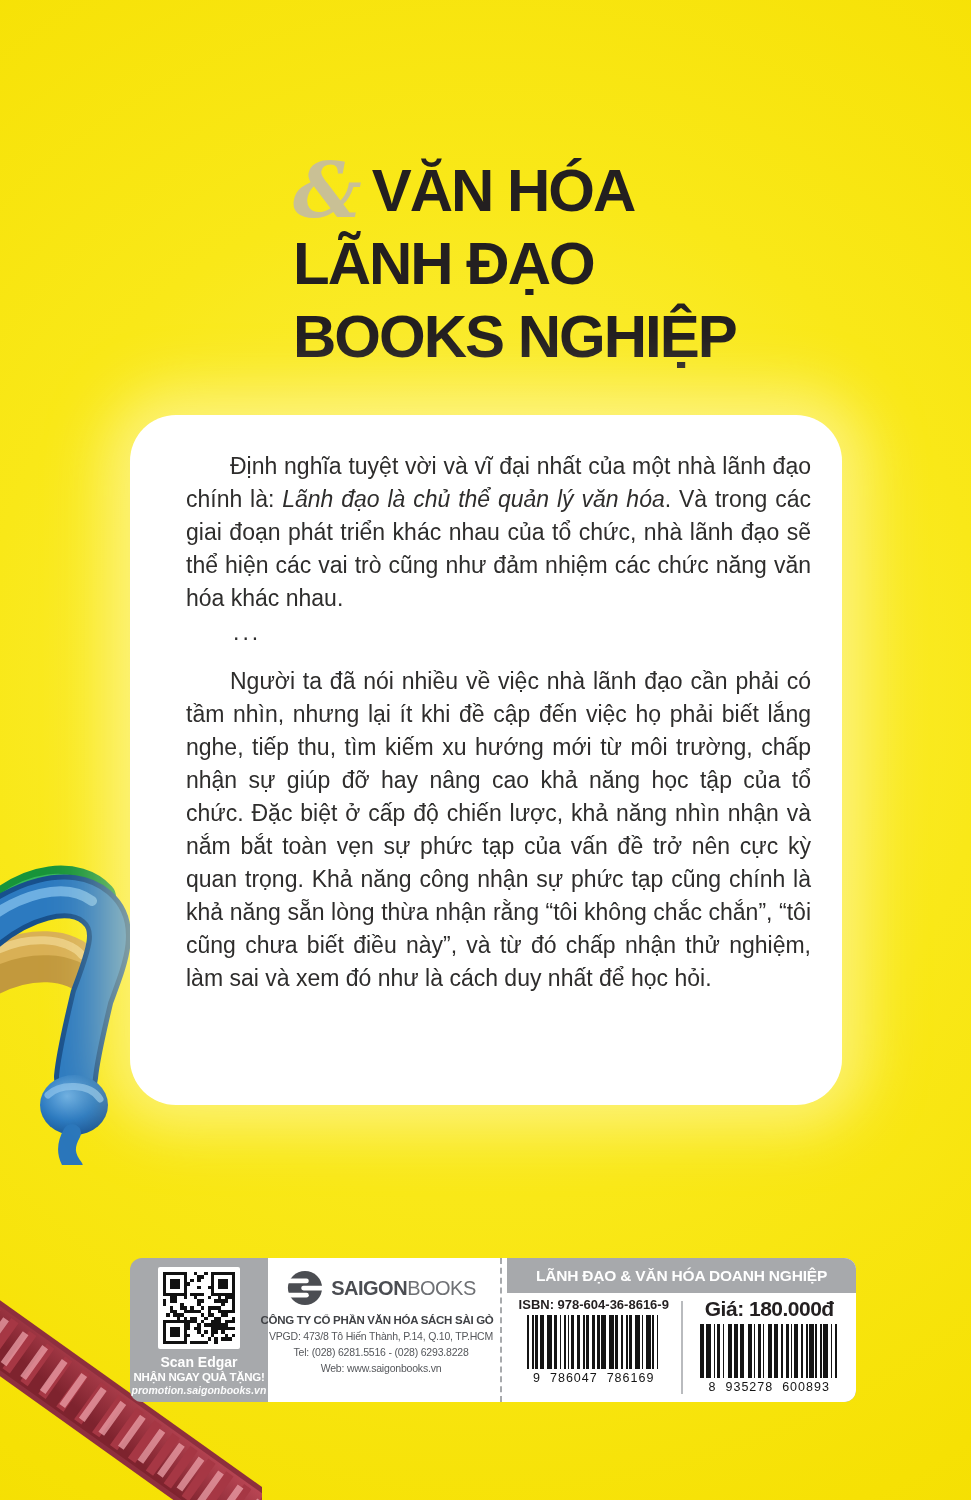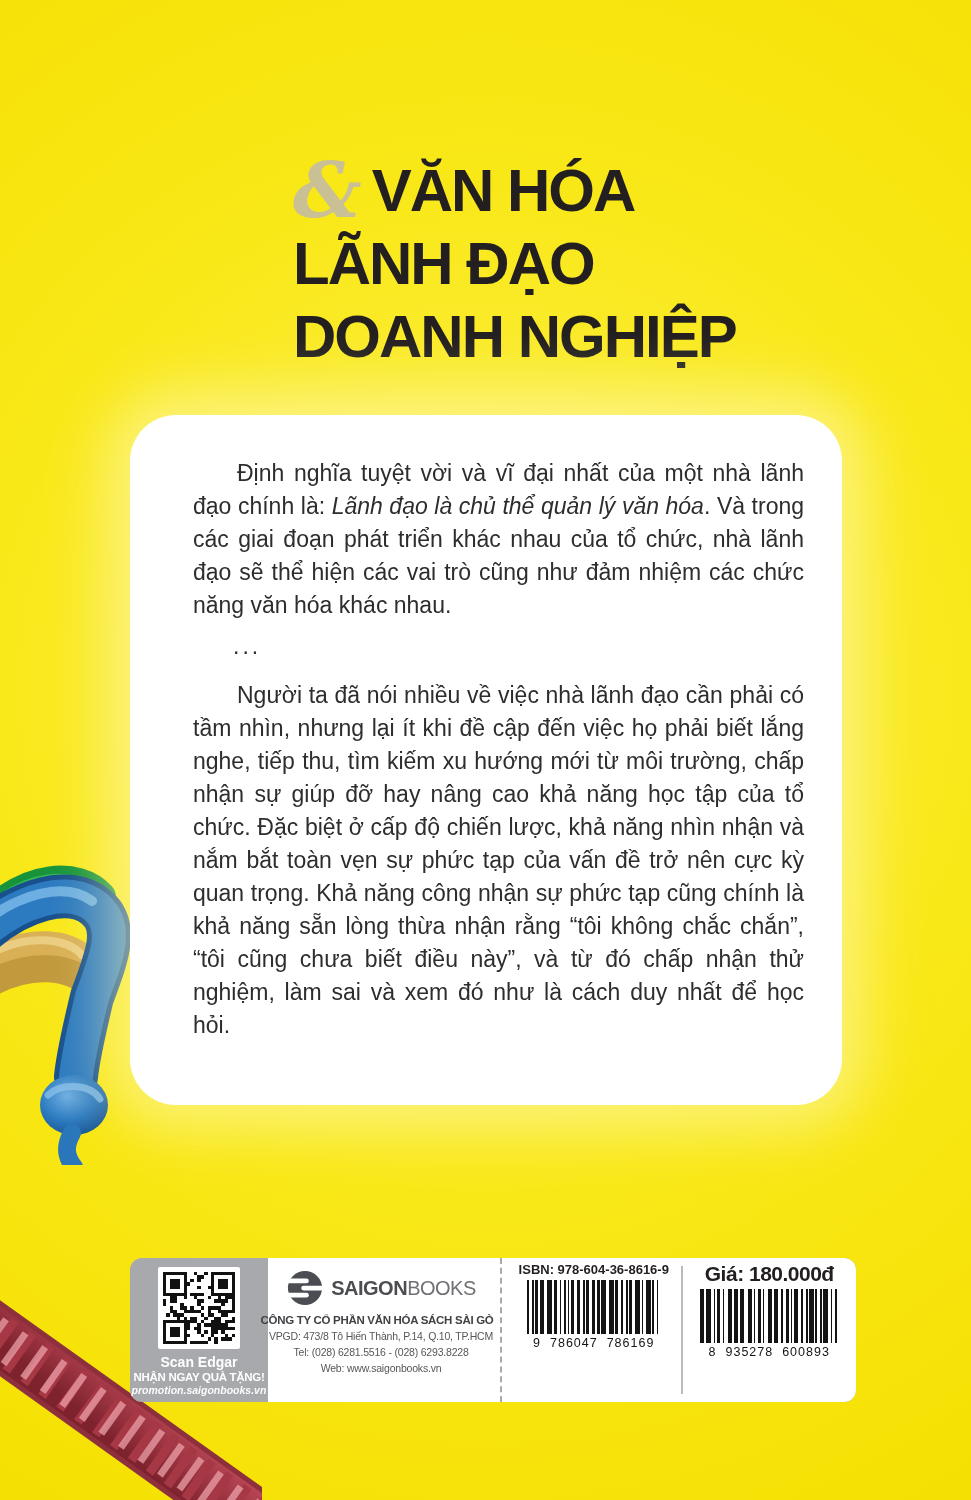--- a/index.html
+++ b/index.html
@@ -16,21 +16,21 @@
     font-size:76px; color:#c9c095; letter-spacing:0; position:relative; top:6px; margin-right:10px;
   }
   
   .quote-box{
     position:absolute; left:130px; top:415px; width:712px; height:690px;
     background:#ffffff; border-radius:46px;
     box-shadow:0 0 55px 25px rgba(255,250,190,0.55);
     padding:34px 30px 0 55px; box-sizing:border-box;
     color:#2e2d2c; font-size:23px; line-height:33px; text-align:justify;
   }
-  .para{margin:8px; text-indent:44px;}
+  .para{margin:1px; text-indent:44px;}
   .para em{font-style:italic;}
   .ellipsis-line{margin:0; text-indent:48px; letter-spacing:3px;}
   .para2{margin-top:16px;}
   .attribution{margin:14px 0 0 0; text-align:right; font-weight:700; font-size:24px; color:#d42128; text-indent:0;}
   
   .knot-art{position:absolute; left:0; top:855px; width:140px; height:310px; pointer-events:none;}
   .pink-rope{position:absolute; left:-8px; top:1288px; width:270px; height:220px; pointer-events:none;}
   
   .info-bar{
     position:absolute; left:130px; top:1258px; width:726px; height:144px;
@@ -106,21 +106,21 @@
     </defs>
     <path d="M-12,36 L260,230" stroke="#8e2f3d" stroke-width="62" fill="none"></path>
     <path d="M-12,36 L260,230" stroke="url(#pinkGrad)" stroke-width="52" fill="none"></path>
     <path d="M-12,36 L260,230" stroke="#a63744" stroke-width="46" fill="none" stroke-dasharray="9 13"></path>
     <path d="M-12,36 L260,230" stroke="#eba0a8" stroke-width="38" fill="none" stroke-dasharray="7 17" stroke-dashoffset="9" opacity="0.75"></path>
   </svg>
 
   <header class="title-block">
     <div class="title-line"><span class="amp">&amp;</span><span>VĂN HÓA</span></div>
     <div class="title-line">LÃNH ĐẠO</div>
-    <div class="title-line">DOANH NGHIỆP</div>
+    <div class="title-line">BOOKS NGHIỆP</div>
   </header>
 
   <section class="quote-box">
     <p class="para"><span>Định nghĩa tuyệt vời và vĩ đại nhất của một nhà lãnh đạo chính là: </span><em>Lãnh đạo là chủ thể quản lý văn hóa</em><span>. Và trong các giai đoạn phát triển khác nhau của tổ chức, nhà lãnh đạo sẽ thể hiện các vai trò cũng như đảm nhiệm các chức năng văn hóa khác nhau.</span></p>
     <p class="ellipsis-line">...</p>
     <p class="para para2">Người ta đã nói nhiều về việc nhà lãnh đạo cần phải có tầm nhìn, nhưng lại ít khi đề cập đến việc họ phải biết lắng nghe, tiếp thu, tìm kiếm xu hướng mới từ môi trường, chấp nhận sự giúp đỡ hay nâng cao khả năng học tập của tổ chức. Đặc biệt ở cấp độ chiến lược, khả năng nhìn nhận và nắm bắt toàn vẹn sự phức tạp của vấn đề trở nên cực kỳ quan trọng. Khả năng công nhận sự phức tạp cũng chính là khả năng sẵn lòng thừa nhận rằng “tôi không chắc chắn”, “tôi cũng chưa biết điều này”, và từ đó chấp nhận thử nghiệm, làm sai và xem đó như là cách duy nhất để học hỏi.</p>
   </section>
 
   <footer class="info-bar">
 
@@ -374,20 +374,21 @@
       <div class="pub-line">VPGD: 473/8 Tô Hiến Thành, P.14, Q.10, TP.HCM</div>
       <div class="pub-line">Tel: (028) 6281.5516 - (028) 6293.8228</div>
       <div class="pub-line">Web: www.saigonbooks.vn</div>
     </div>
 
     <div class="spacer-strip">
         <i></i>
       </div>
 
     <div class="ticket-section">
+      <div class="ticket-header">LÃNH ĐẠO &amp; VĂN HÓA DOANH NGHIỆP</div>
       <div class="ticket-body">
         <div class="bc-col">
           <div class="isbn-label">ISBN: 978-604-36-8616-9</div>
           <div class="barcode">
               <i style="width: 1.5px; margin-right: 3.2px;"></i>
               <i style="width: 1.5px; margin-right: 1.6px;"></i>
               <i style="width: 3px; margin-right: 1.6px;"></i>
               <i style="width: 4.5px; margin-right: 3.2px;"></i>
               <i style="width: 4.5px; margin-right: 1.6px;"></i>
               <i style="width: 3px; margin-right: 3.2px;"></i>

